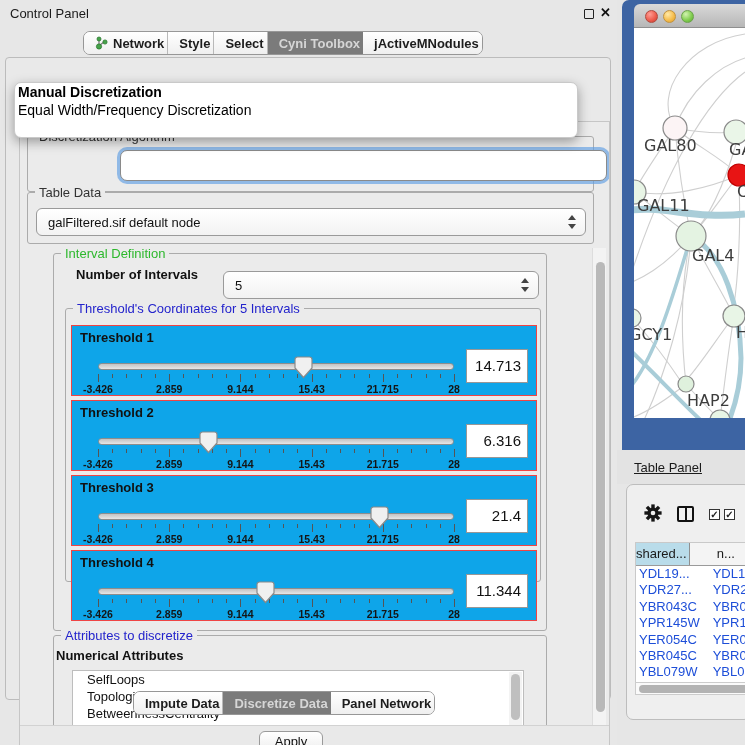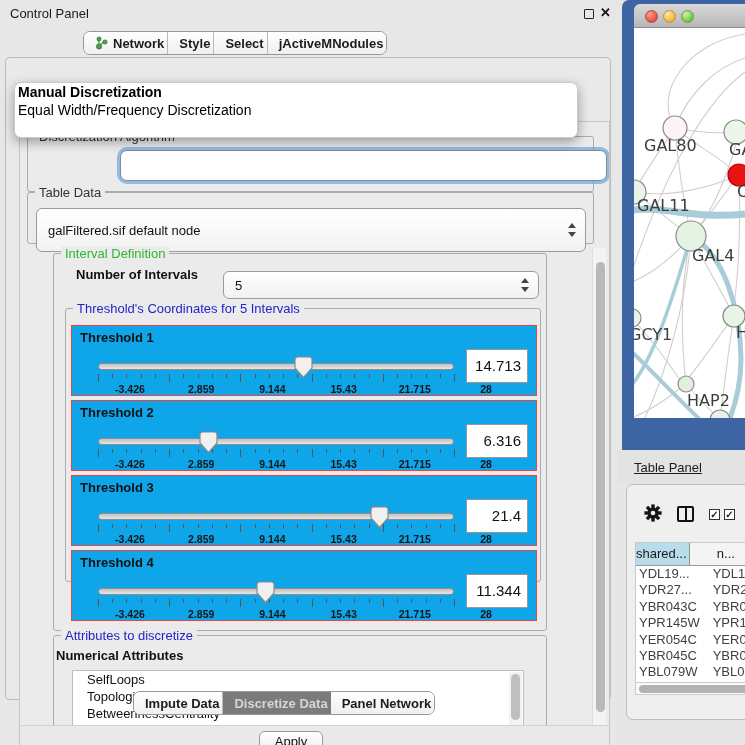--- a/index.html
+++ b/index.html
@@ -49,21 +49,21 @@
   
   .th-row { position:absolute; left:5px; width:466px; height:71px; border:1px solid #ef4444; background:#0ea5e9; }
   .th-label { position:absolute; left:8px; top:4px; font-size:13px; font-weight:bold; color:#111; }
   .slider-wrap { position:absolute; left:26px; top:30px; width:356px; height:40px; }
   .track { position:absolute; left:0; top:7px; width:100%; height:7px; border:1px solid #8d8d8d; border-radius:4px; background:linear-gradient(#c3c3c3,#e6e6e6); }
   .handle { position:absolute; top:0; width:19px; height:23px; margin-left:-9px; z-index:5; }
   .ticks { position:absolute; left:0; top:18px; width:100%; height:9px; }
   .tick { position:absolute; top:0; width:1px; height:4px; background:#555; }
   .tick.major { height:8px; }
   .tlabels { position:absolute; left:0; top:27px; width:100%; height:12px; }
-  .tlabel { position:absolute; transform:translateX(-50%); font-size:10.5px; font-weight:bold; color:#151515; white-space:nowrap;margin-left:32px; }
+  .tlabel { position:absolute; transform:translateX(-50%); font-size:10.5px; font-weight:bold; color:#151515; white-space:nowrap; }
   .val-box { position:absolute; left:394px; top:23px; width:62px; height:34px; background:#fff; border:1px solid #979797; font-size:15px; color:#111; text-align:right; line-height:32px; padding-right:6px; }
 
   
   #attr-list { position:absolute; left:18px; top:34px; width:452px; height:84px; background:#fff; border:1px solid #bdbdbd; overflow:hidden; }
   .attr-item { font-size:13px; color:#111; padding-left:14px; line-height:17px; white-space:nowrap; }
   #attr-vscroll { position:absolute; right:1px; top:1px; width:13px; height:82px; background:#f3f3f3; }
   #attr-vthumb { position:absolute; left:2px; top:2px; width:9px; height:46px; background:#bfbfbf; border-radius:5px; }
 
   #apply-strip { position:absolute; left:0px; top:603px; width:589px; height:32px; background:#e9e9e9; border-top:1px solid #d2d2d2; z-index:10; }
   #apply-btn { position:absolute; left:239px; top:5px; width:64px; height:22px; background:linear-gradient(#ffffff,#ededed); border:1px solid #9a9a9a; border-radius:6px; font-size:13px; color:#111; text-align:center; line-height:20px; }
@@ -88,21 +88,21 @@
   #col-ic { position:absolute; left:50px; top:21px; width:17px; height:16px; border:2px solid #111; border-radius:2px; }
   #col-ic:before { content:""; position:absolute; left:5.5px; top:0; width:2px; height:12px; background:#111; }
   .chk { position:absolute; top:24px; width:11px; height:11px; border:1.5px solid #333; background:#fff; font-size:10px; font-weight:bold; color:#222; line-height:9px; text-align:center; }
   #chk1 { left:82px; } #chk2 { left:97px; }
   #tp-table { position:absolute; left:8px; top:57px; width:116px; height:140px; overflow:hidden; background:#fff; border:1px solid #c9c9c9; border-bottom:none; }
   #tp-head { display:flex; height:23px; border-bottom:1px solid #9a9a9a; }
   .hcell { font-size:13px; color:#1a1a1a; line-height:22px; overflow:hidden; white-space:nowrap; }
   #hcell-0 { width:71px; background:#b9dcea; border-right:1px solid #8f8f8f; text-align:right; padding-right:5px; }
   #hcell-1 { width:72px; background:#f4f4f4; padding-left:27px; }
   .trow { display:flex; height:16.4px; }
-  .tcell { font-size:13px; color:#404040; line-height:16px; white-space:nowrap; overflow:hidden; }
+  .tcell { font-size:13px; color:#1d4ed8; line-height:16px; white-space:nowrap; overflow:hidden; }
   .tcell.c0 { width:72px; padding-left:3px; }
   .tcell.c1 { width:44px; padding-left:6px; }
   #tp-hscroll { position:absolute; left:8px; top:197px; width:116px; height:13px; background:#fafafa; border:1px solid #cccccc; }
   #tp-hthumb { position:absolute; left:3px; top:1.5px; width:110px; height:8px; background:#b3b3b3; border-radius:4px; }
 
   svg text { font-family:"DejaVu Sans", sans-serif; }
 </style>
 </head>
 <body>
 
@@ -122,34 +122,35 @@
             <line x1="4" y1="4" x2="4" y2="9" stroke="#777" stroke-width="1.2"></line>
             <line x1="5" y1="9" x2="9" y2="6" stroke="#777" stroke-width="1.2"></line>
             <circle cx="4" cy="3" r="2" fill="#46a34a" stroke="#2d7a31" stroke-width="0.8"></circle>
             <circle cx="4" cy="10.5" r="2.6" fill="#46a34a" stroke="#2d7a31" stroke-width="0.8"></circle>
             <circle cx="10" cy="6" r="2.1" fill="#46a34a" stroke="#2d7a31" stroke-width="0.8"></circle>
           </svg>
         </span><span>Network</span>
       </div>
       <div class="tab"><span>Style</span></div>
       <div class="tab"><span>Select</span></div>
+      <div class="tab sel"><span>Cyni Toolbox</span></div>
       <div class="tab"><span>jActiveMNodules</span></div>
     </div>
 
     <div id="content-outer">
     <div id="content-inner">
 
       <div class="groupbox" style="left:7px; top:14px; width:567px; height:56px;">
         <span class="grouptitle">Discretization Algorithm</span>
       </div>
       <div id="focus-combo" style="left:100px; top:28px;"></div>
 
       <div class="groupbox" style="left:7px; top:70px; width:567px; height:52px;">
         <span class="grouptitle">Table Data</span>
-        <div class="combo" style="left:8px; top:15px; width:550px; height:44px;">
+        <div class="combo" style="left:8px; top:15px; width:550px; height:28px;">
           <span class="cval">galFiltered.sif default node</span>
           <span class="spinner"></span>
         </div>
       </div>
 
       <div class="groupbox" style="left:33px; top:131px; width:494px; height:378px;">
         <span class="grouptitle green">Interval Definition</span>
         <div style="position:absolute; left:22px; top:13px; font-size:13px; font-weight:bold; color:#111;">Number of Intervals</div>
         <div class="combo" style="left:169px; top:17px; width:316px; height:28px;">
           <span class="cval">5</span>

